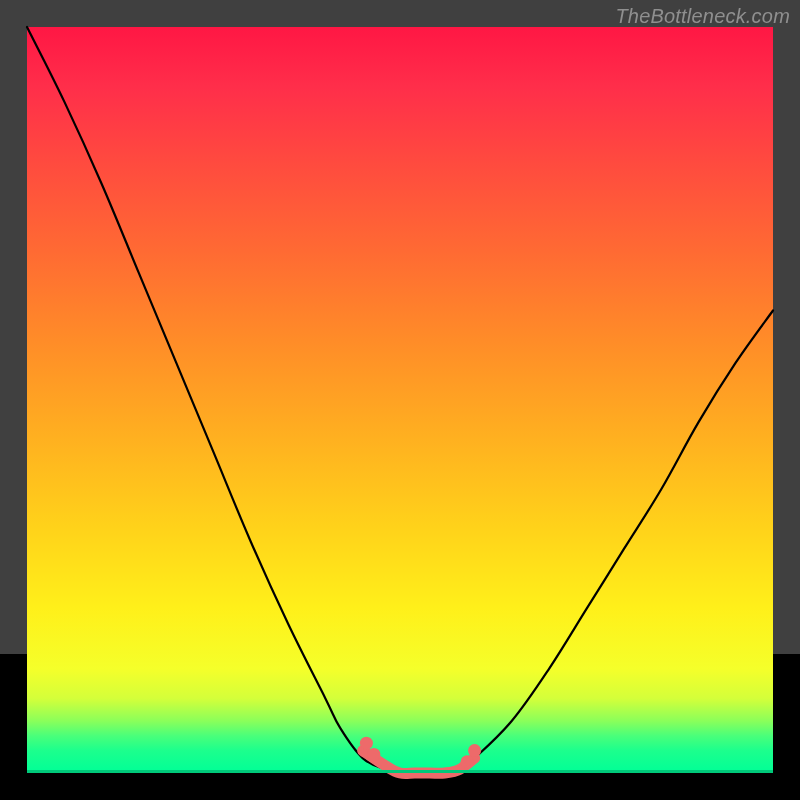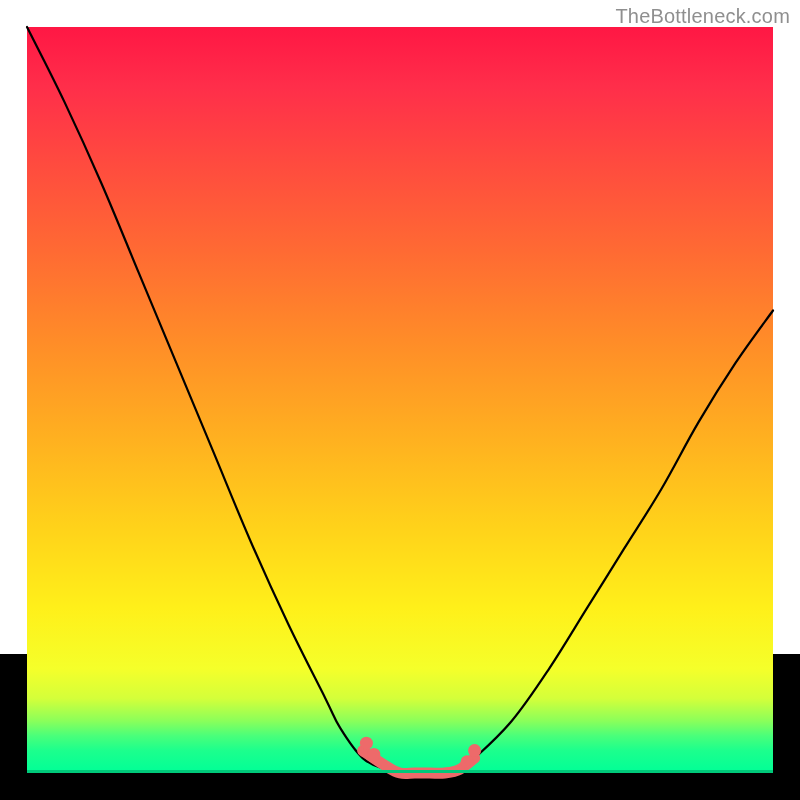--- a/index.html
+++ b/index.html
@@ -8,21 +8,22 @@
     width: 800px;
     height: 800px;
     overflow: hidden;
     background: #000;
     font-family: Arial, Helvetica, sans-serif;
   }
   .frame {
     position: relative;
     width: 800px;
     height: 654px;
-    background: #ffffff;
+    background: #404040;
+    font-style: italic;
   }
   .plot-area {
     position: absolute;
     left: 27px;
     top: 27px;
     width: 746px;
     height: 746px;
     background: linear-gradient(to bottom,
       #ff1744 0%,
       #ff2e4a 8%,

